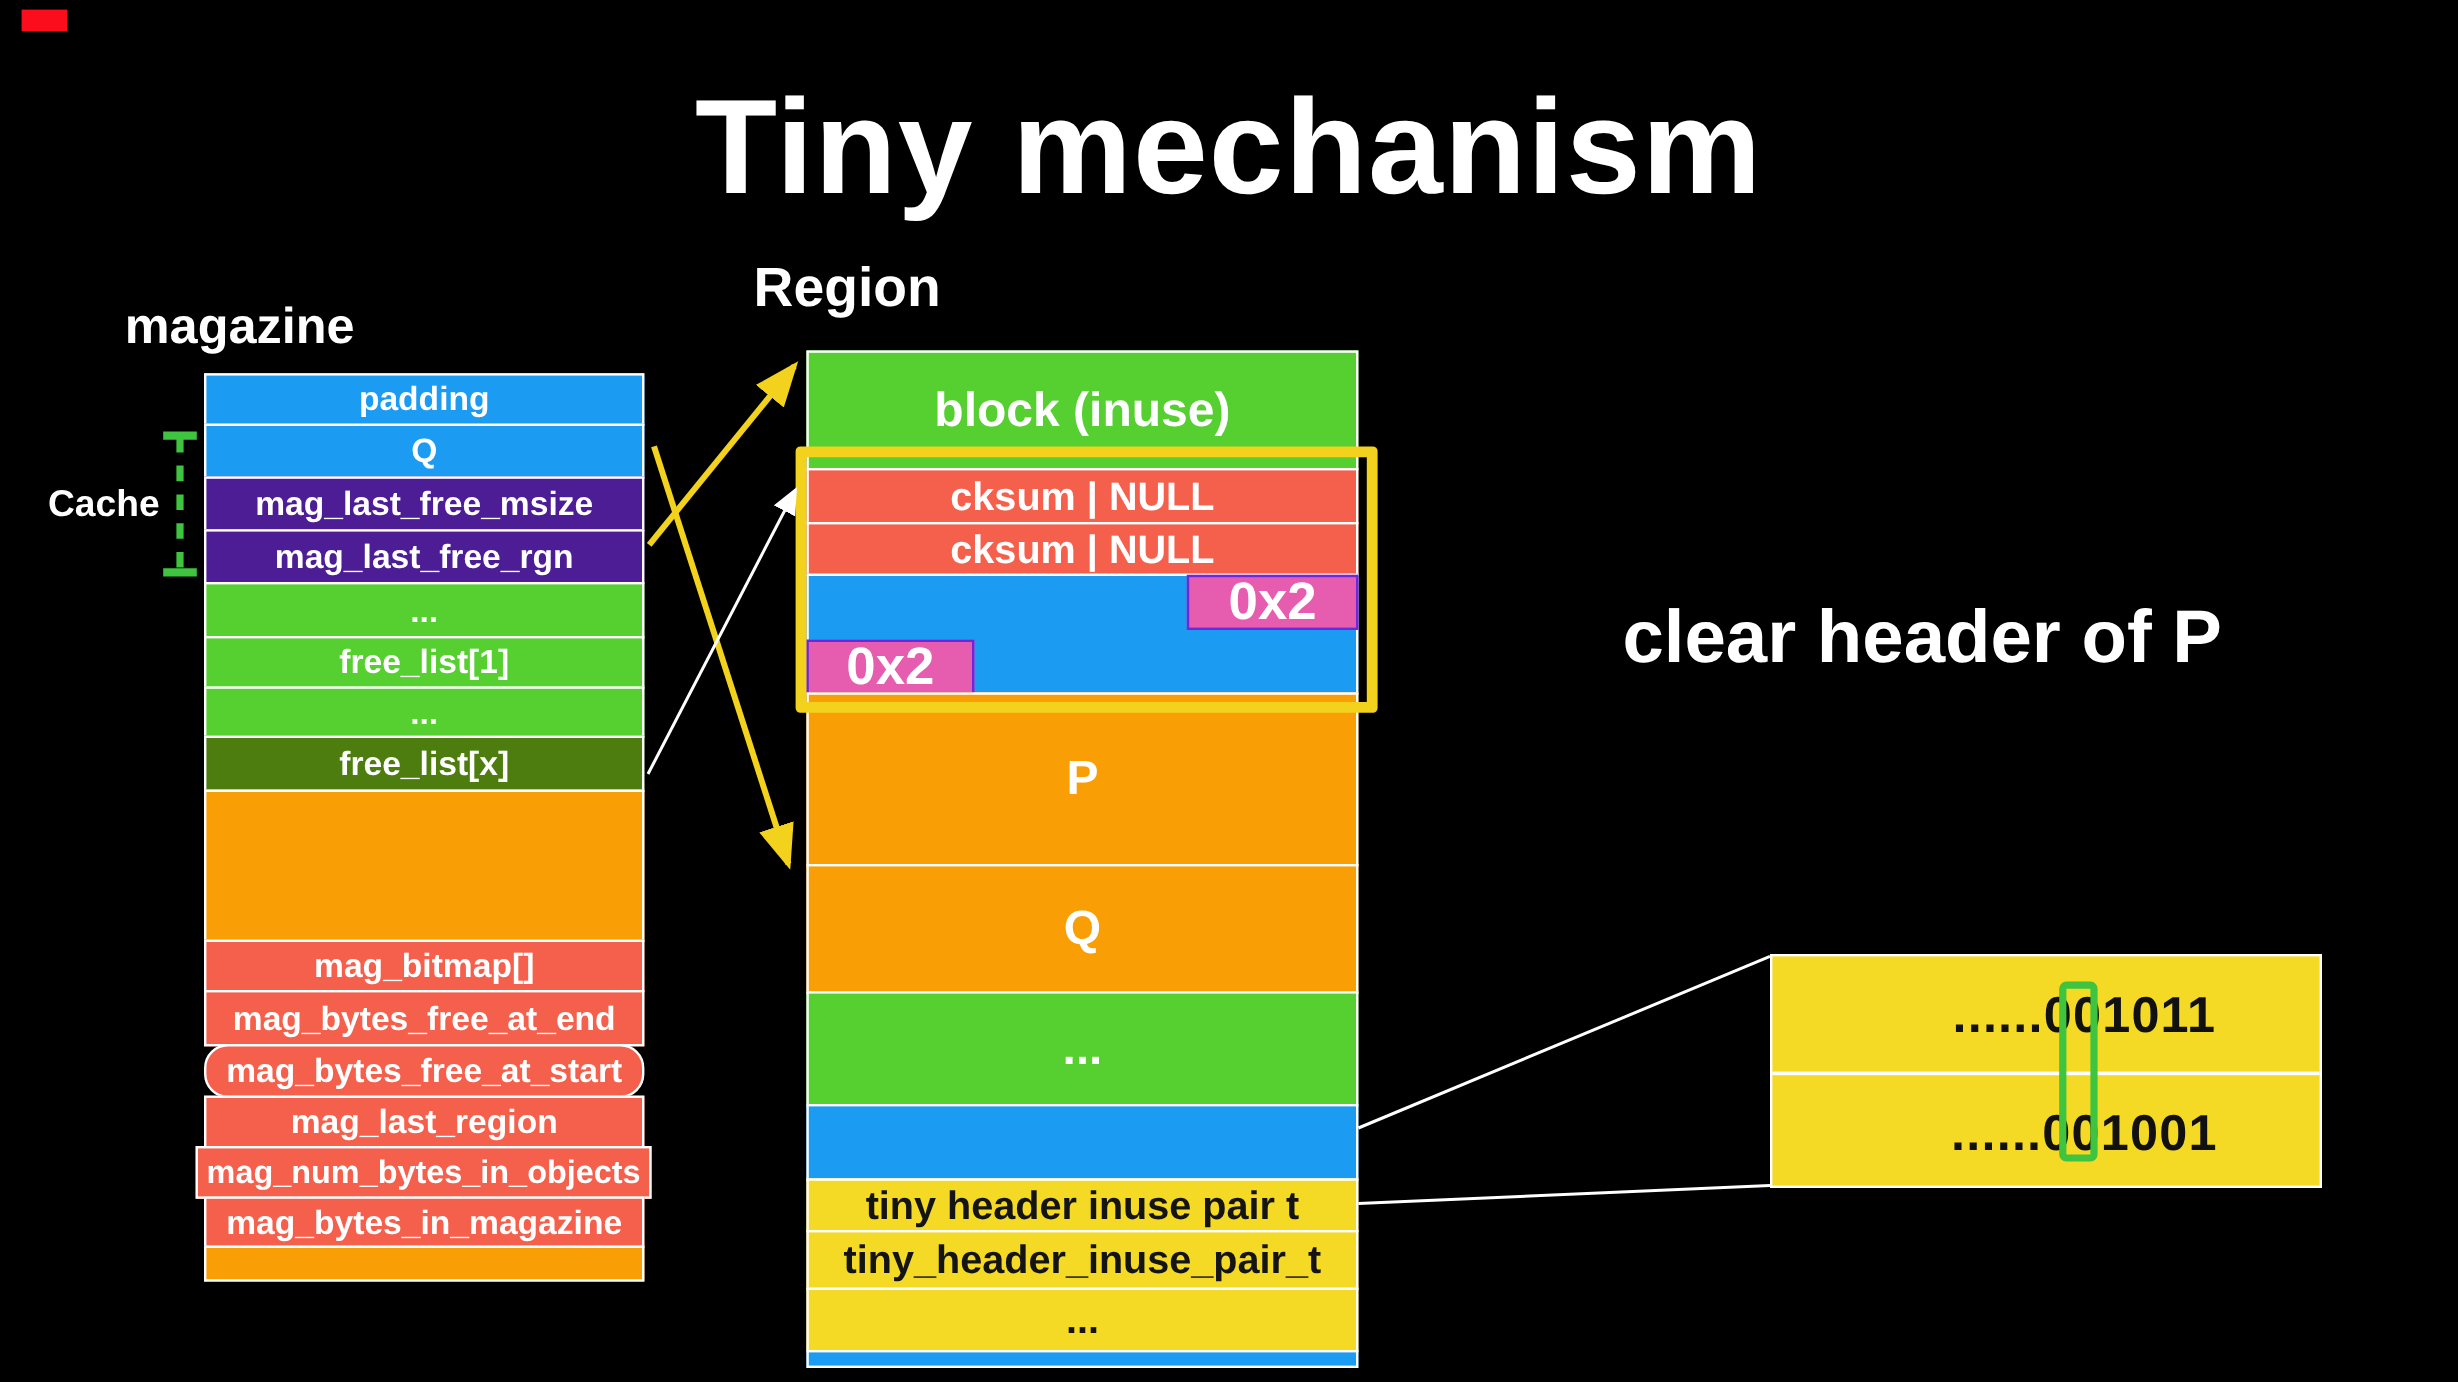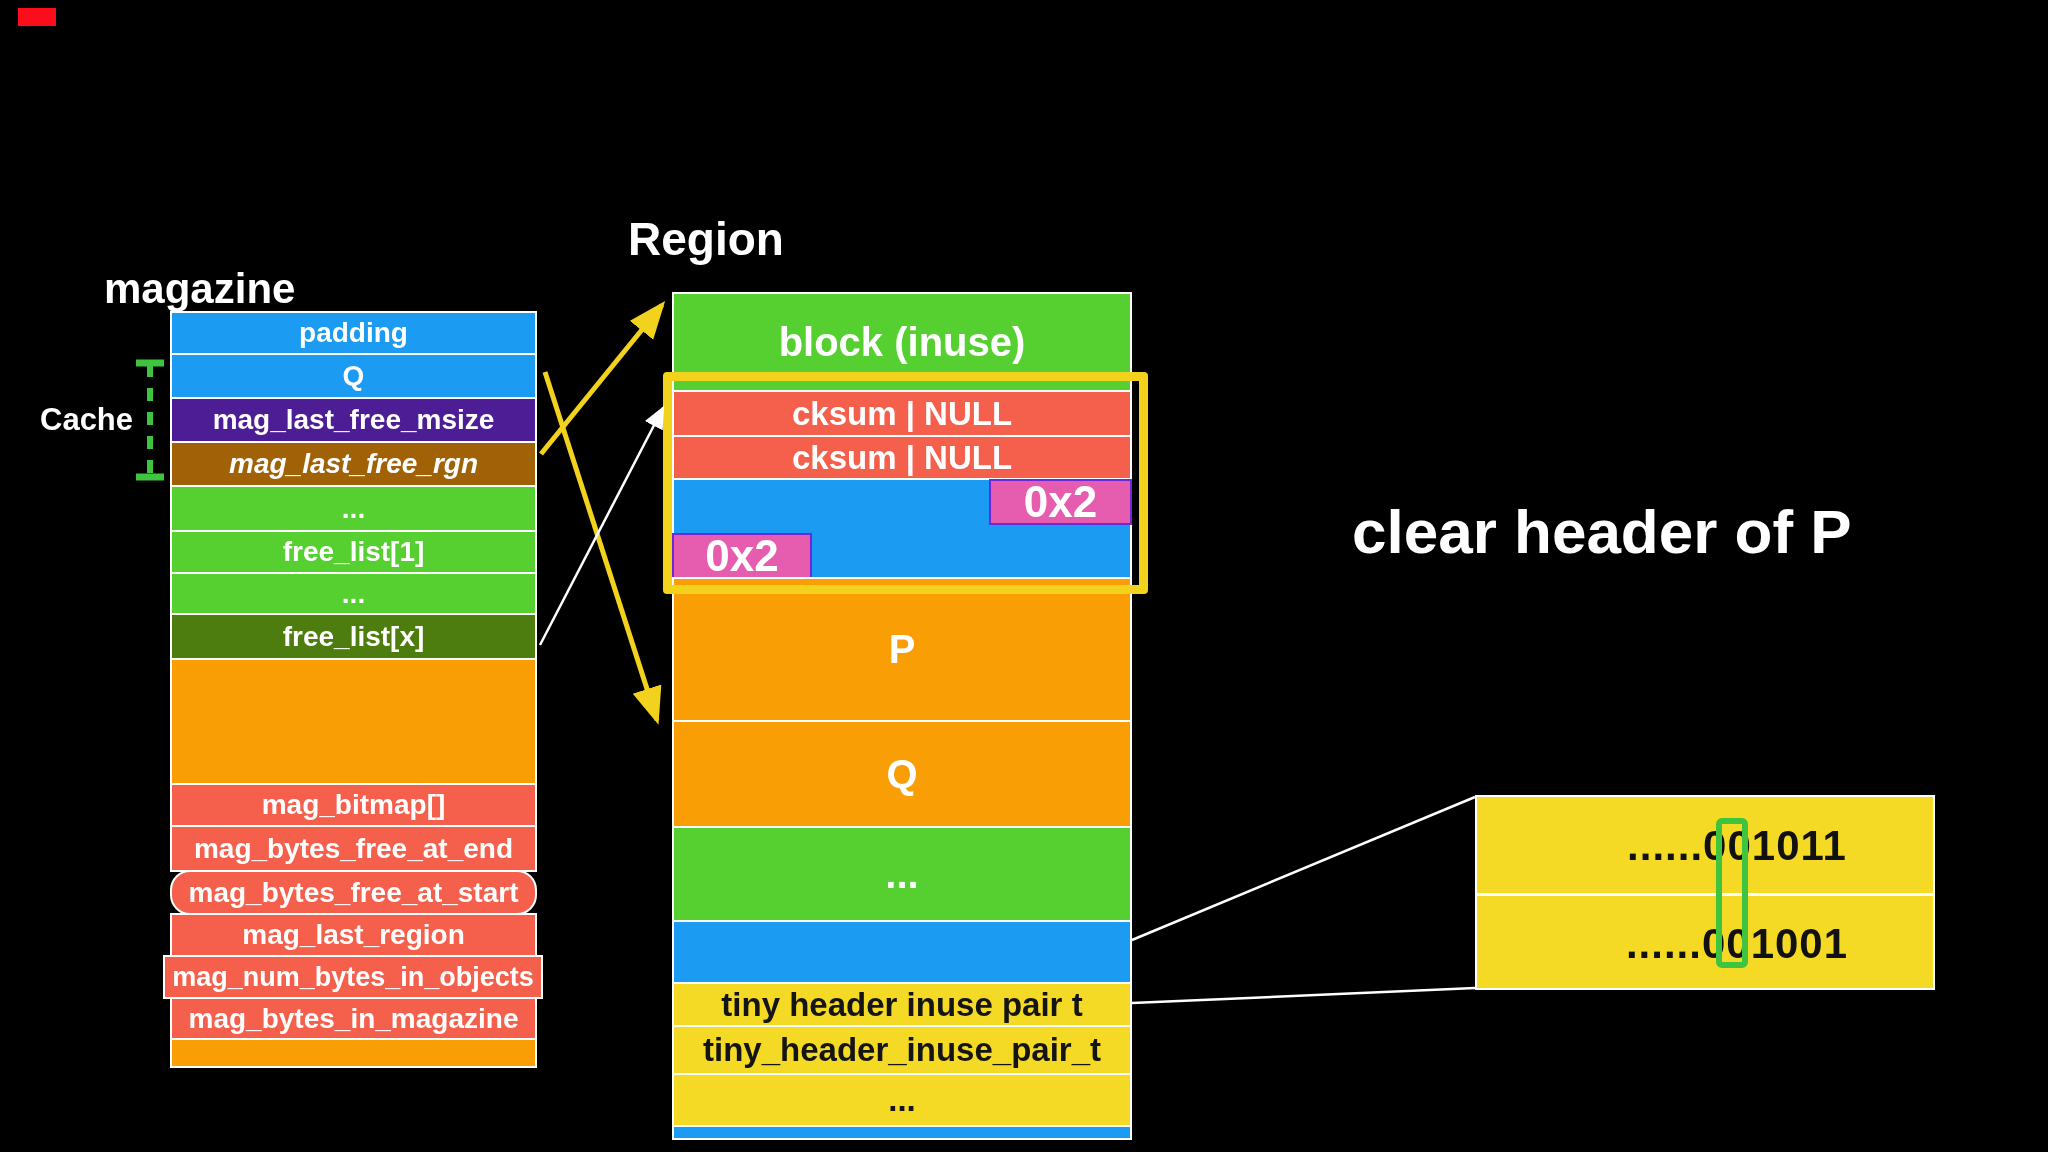--- a/index.html
+++ b/index.html
@@ -10,21 +10,21 @@
        font-weight:bold;color:#fff;white-space:nowrap;overflow:hidden;}
   .mag-row{font-size:28px;}
   .reg-row{font-size:33px;}
   .reg-big{font-size:40px;}
   .black-text{color:#141414;}
   .tag{position:absolute;box-sizing:border-box;border:2px solid #6d28d9;
        display:flex;align-items:center;justify-content:center;
        font-weight:bold;color:#fff;font-size:44px;}
   .heading{position:absolute;color:#fff;font-weight:bold;white-space:nowrap;}
   #title{left:0;top:58px;width:100%;text-align:center;font-size:112px;letter-spacing:1px;}
-  #magazine-label{left:104px;top:248px;font-size:42px;margin-top:17px;}
+  #magazine-label{left:104px;top:248px;font-size:42px;}
   #region-label{left:628px;top:212px;font-size:46px;}
   #cache-label{left:40px;top:402px;font-size:31px;}
   #clear-note{left:1352px;top:496px;font-size:62px;}
   #bits-box{position:absolute;left:1475px;top:795px;width:460px;height:195px;
             box-sizing:border-box;border:2px solid #fff;}
   .bits-row{position:absolute;left:0;width:100%;height:97px;display:flex;align-items:center;
             justify-content:center;color:#111;font-weight:bold;font-size:42px;letter-spacing:1px;padding-left:32px;}
   #bits-divider{position:absolute;left:0;top:96px;width:100%;height:3px;background:#fff;}
   #crayon-highlight{position:absolute;left:663px;top:372px;width:485px;height:222px;
             box-sizing:border-box;border:9px solid transparent;border-radius:4px;}
@@ -33,30 +33,31 @@
   #rec-dot{position:absolute;left:18px;top:8px;width:38px;height:18px;}
   svg.overlay{position:absolute;left:0;top:0;pointer-events:none;}
 </style>
 </head>
 <body>
 
 <div id="canvas">
 
   <div id="rec-dot" style="background-color: rgb(251, 13, 27);"></div>
 
+  <div id="title" class="heading">Tiny mechanism</div>
   <div id="magazine-label" class="heading">magazine</div>
   <div id="region-label" class="heading">Region</div>
   <div id="cache-label" class="heading">Cache</div>
   <div id="clear-note" class="heading">clear header of P</div>
 
   <div>
     <div class="row mag-row" style="left: 170px; top: 311px; width: 367px; height: 44px; background-color: rgb(27, 156, 242);">padding</div>
     <div class="row mag-row" style="left: 170px; top: 353px; width: 367px; height: 46px; background-color: rgb(27, 156, 242);">Q</div>
     <div class="row mag-row" style="left: 170px; top: 397px; width: 367px; height: 46px; background-color: #4c1d95;">mag_last_free_msize</div>
-    <div class="row mag-row" style="left: 170px; top: 441px; width: 367px; height: 46px; background-color: #a16207; font-style: italic;">mag_last_free_rgn</div>
+    <div class="row mag-row" style="left: 170px; top: 441px; width: 367px; height: 46px; background-color: #4c1d95;">mag_last_free_rgn</div>
     <div class="row mag-row" style="left: 170px; top: 485px; width: 367px; height: 47px; background-color: rgb(86, 207, 48);">...</div>
     <div class="row mag-row" style="left: 170px; top: 530px; width: 367px; height: 44px; background-color: rgb(86, 207, 48);">free_list[1]</div>
     <div class="row mag-row" style="left: 170px; top: 572px; width: 367px; height: 43px; background-color: rgb(86, 207, 48);">...</div>
     <div class="row mag-row" style="left: 170px; top: 613px; width: 367px; height: 47px; background-color: #4d7c0f;">free_list[x]</div>
     <div class="row mag-row" style="left: 170px; top: 658px; width: 367px; height: 127px; background-color: rgb(249, 158, 5);"></div>
     <div class="row mag-row" style="left: 170px; top: 783px; width: 367px; height: 44px; background-color: rgb(245, 96, 77);">mag_bitmap[]</div>
     <div class="row mag-row" style="left: 170px; top: 825px; width: 367px; height: 47px; background-color: rgb(245, 96, 77);">mag_bytes_free_at_end</div>
     <div class="row mag-row" style="left: 170px; top: 870px; width: 367px; height: 45px; background-color: rgb(245, 96, 77); border-radius: 20px;">mag_bytes_free_at_start</div>
     <div class="row mag-row" style="left: 170px; top: 913px; width: 367px; height: 44px; background-color: rgb(245, 96, 77);">mag_last_region</div>
     <div class="row mag-row" style="left: 163px; top: 955px; width: 380px; height: 44px; font-size: 27px; background-color: rgb(245, 96, 77);">mag_num_bytes_in_objects</div>

